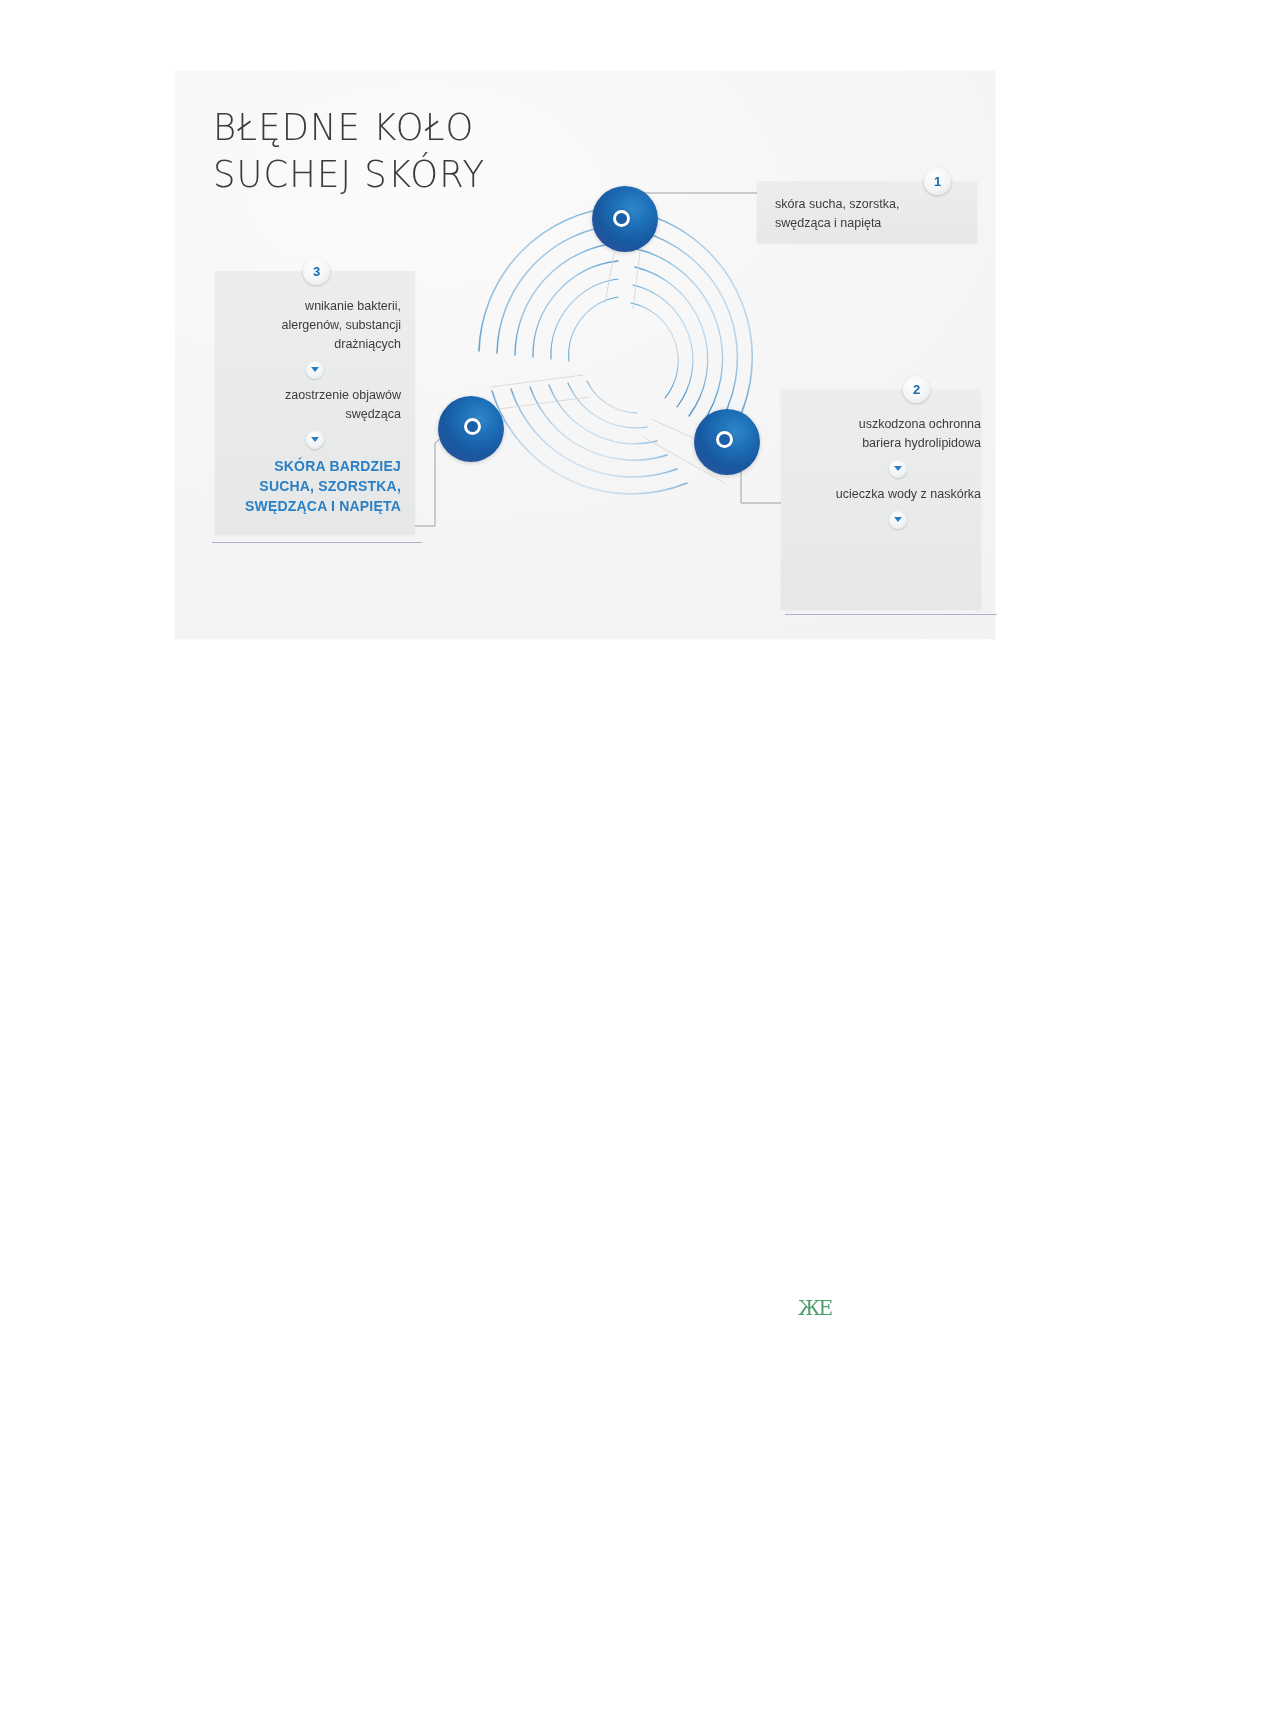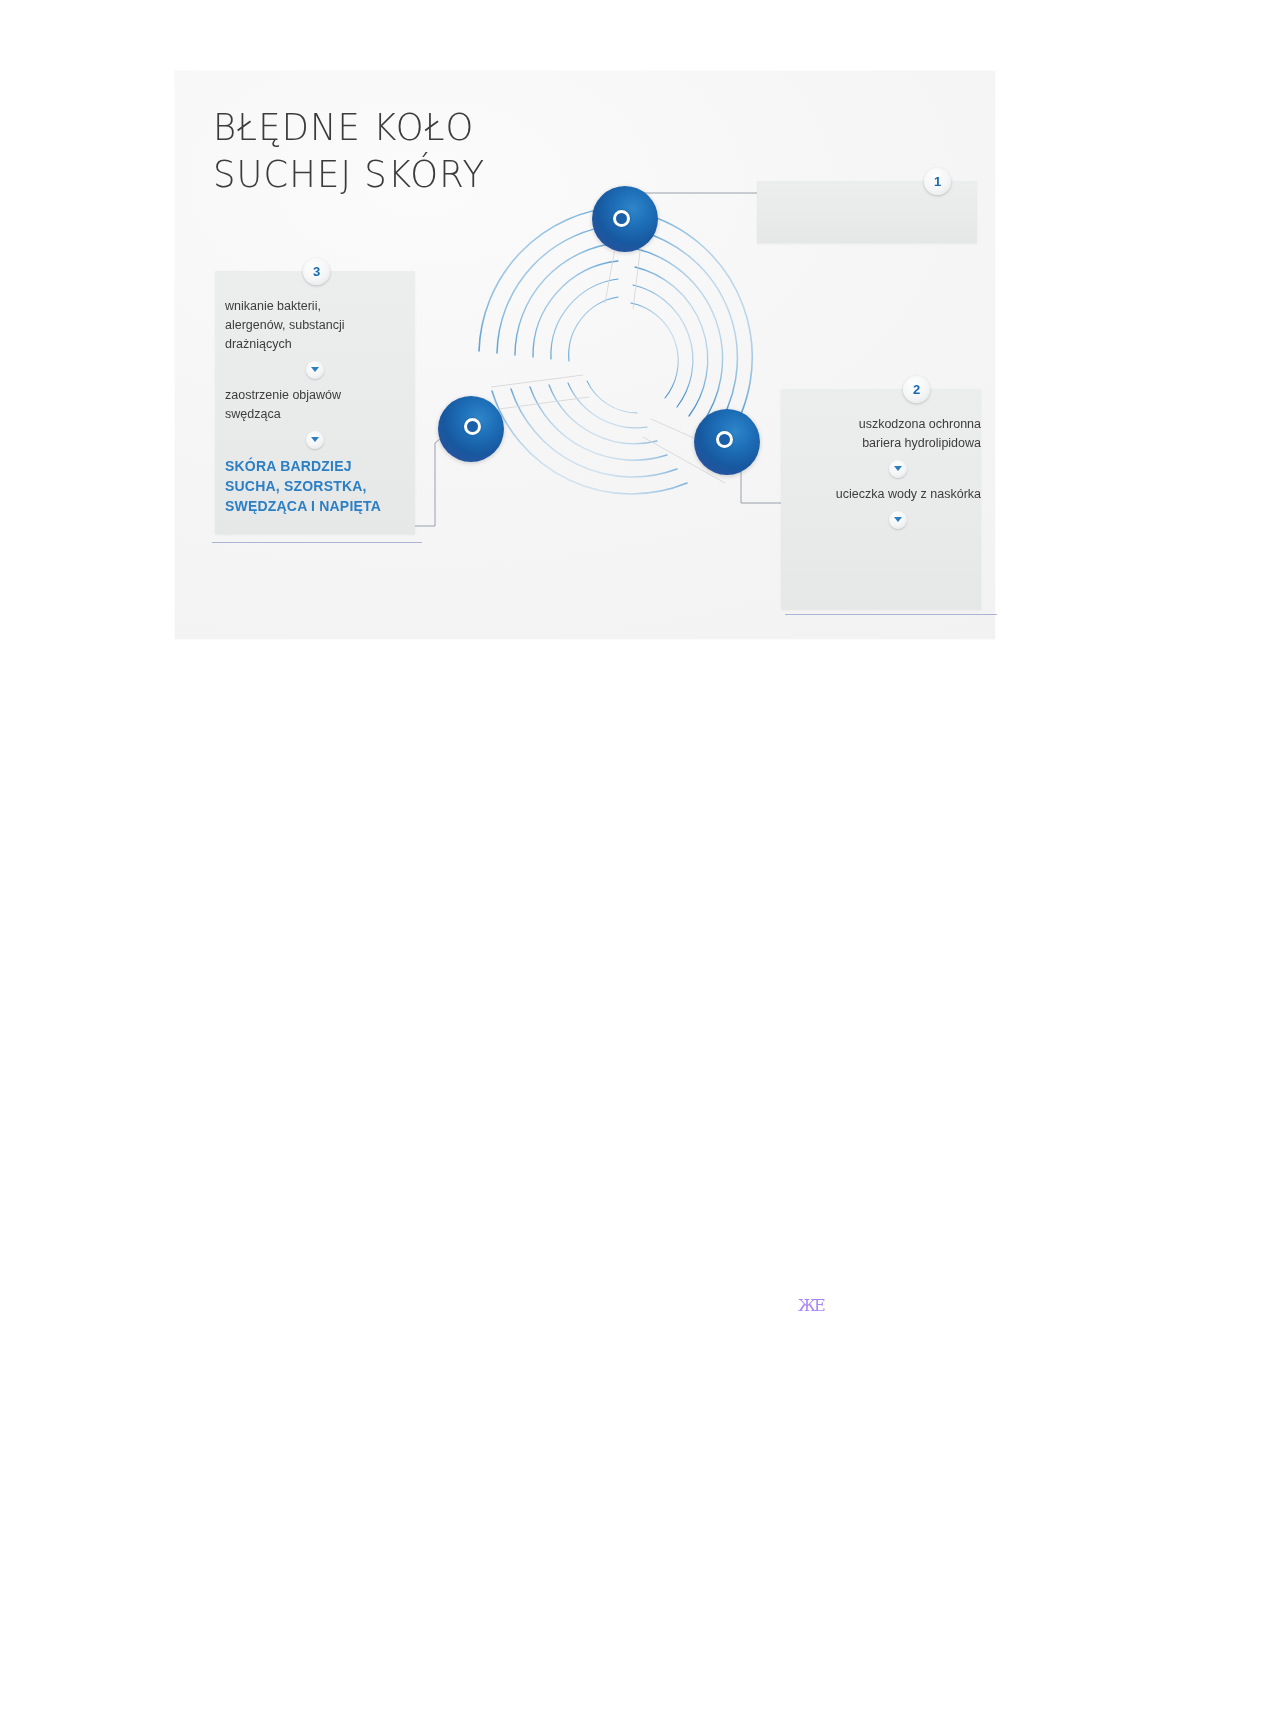--- a/index.html
+++ b/index.html
@@ -119,41 +119,41 @@
   #box2 .inner{padding:26px 0 0 16px;text-align:right;}
   #box2 .badge{left:122px;top:-13px;}
   #box2 .arrow{margin-left:92px;}
   #box2 .underline{
     position:absolute;left:4px;bottom:-6px;width:212px;height:1px;
     background:#6f7fbe;opacity:.55;
   }
 
   
   #box3{left:40px;top:200px;width:200px;height:263px;}
-  #box3 .inner{padding:26px 14px 0 10px;}
+  #box3 .inner{padding:26px 14px 0 10px;text-align:right;}
   #box3 .badge{left:88px;top:-13px;}
   #box3 .arrow{margin-right:77px;margin-left:auto;}
   #box3 .hilite{
     color:#2b7fc4;
     font-weight:bold;
     font-size:14px;
     line-height:20px;
     letter-spacing:.2px;
   }
   #box3 .underline{
     position:absolute;left:-3px;bottom:-9px;width:210px;height:1px;
     background:#6f7fbe;opacity:.55;
   }
 
   
   #watermark{
     position:absolute;
     left:798px;top:1296px;
-    font-size:16px;
-    color:#8b5cf6;
+    font-size:20px;
+    color:#15803d;
     opacity:.75;
     font-family:"DejaVu Serif", serif;
     letter-spacing:-2px;
   }
 </style>
 </head>
 <body>
 
 <div id="infographic">
 
@@ -236,20 +236,24 @@
   <div class="node" id="node2">
     <span class="hole"></span>
   </div>
 
   <div class="node" id="node3">
     <span class="hole"></span>
   </div>
 
   <div class="box" id="box1">
     <span class="badge">1</span>
+    <div class="inner">
+      <div class="line">skóra sucha, szorstka,
+swędząca i napięta</div>
+    </div>
   </div>
 
   <div class="box" id="box2">
     <span class="badge">2</span>
     <div class="inner">
       <div class="line">uszkodzona ochronna
 bariera  hydrolipidowa</div>
       <div class="arrow"></div>
       <div class="line">ucieczka wody z naskórka</div>
       <div class="arrow"></div>

